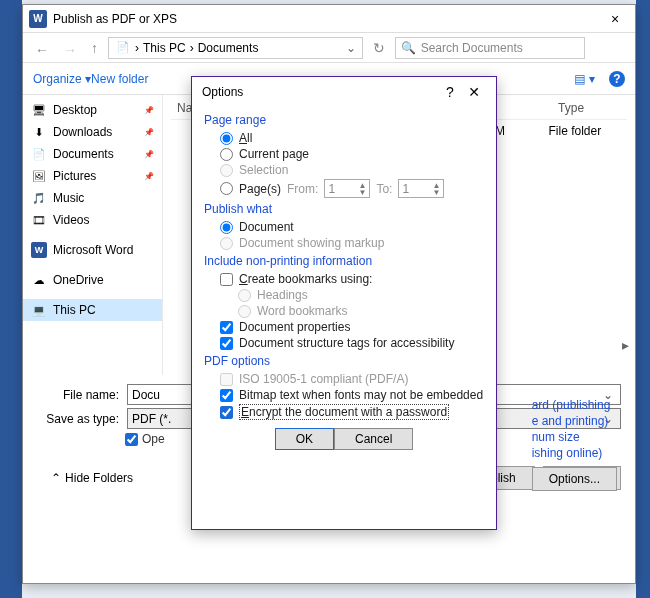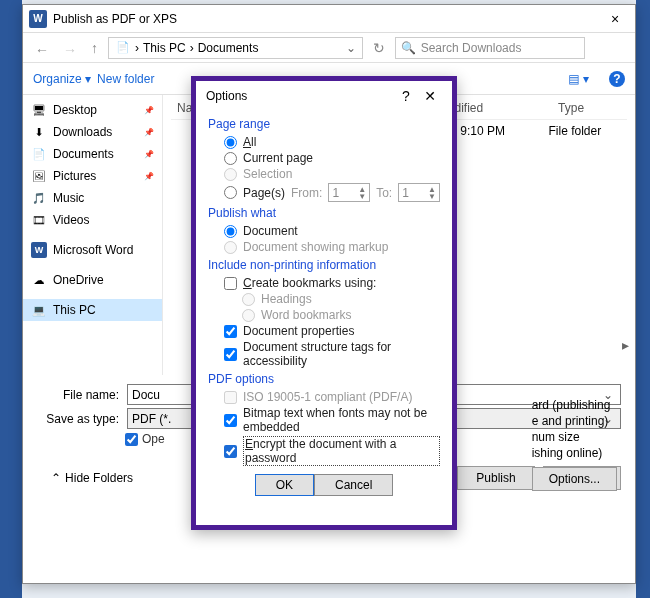--- a/index.html
+++ b/index.html
@@ -6,47 +6,47 @@
   body { margin: 0; background: #e8eef5; width: 650px; height: 598px; overflow: hidden; position: relative; }
   .main-dialog { position: absolute; left: 22px; top: 4px; width: 614px; height: 580px; background: #fff; border: 1px solid #888; box-shadow: 0 3px 12px rgba(0,0,0,0.25); }
   .titlebar { height: 28px; background: #fff; display: flex; align-items: center; padding-left: 6px; border-bottom: 1px solid #ddd; }
   .title-icon { width: 18px; height: 18px; background: #2b579a; display: inline-flex; align-items: center; justify-content: center; color: #fff; font-weight: bold; font-size: 10px; margin-right: 6px; border-radius: 2px;}
   .titlebar .title { flex: 1; }
   .titlebar .close { width: 40px; text-align: center; font-size: 14px; }
   .navbar { height: 30px; display: flex; align-items: center; padding: 0 8px; gap: 6px; border-bottom: 1px solid #e0e0e0; }
   .navbtn { color: #888; font-size: 14px; padding: 2px 4px; }
   .addr { display: flex; align-items: center; gap: 4px; border: 1px solid #ccc; padding: 2px 6px; flex: 0 0 auto; height: 22px; width: 255px;}
   .searchbox { border: 1px solid #ccc; padding: 2px 6px; height: 22px; width: 190px; color: #888; display:flex; align-items:center; gap:4px;}
-  .toolbar { height: 32px; display: flex; align-items: center; padding: 0 10px; border-bottom: 1px solid #e0e0e0; gap: 6px; }
+  .toolbar { height: 32px; display: flex; align-items: center; padding: 0 10px; border-bottom: 1px solid #e0e0e0; }
   .org { color: #1a68d8; }
   .content { display: flex; height: 280px; }
   .sidebar { width: 140px; border-right: 1px solid #e8e8e8; padding: 4px 0; }
   .sidebar-item { display: flex; align-items: center; padding: 3px 8px; gap: 6px; }
   .sidebar-item.active { background: #cde8ff; }
   .pin { color: #888; margin-left: auto; font-size: 8px;}
   .ico { width: 16px; height: 16px; display:inline-flex; align-items:center; justify-content:center; font-size:11px;}
   .filelist { flex: 1; padding: 2px 8px; overflow: hidden;}
   .headers { display: flex; color: #555; border-bottom: 1px solid #eee; }
   .headers > div { padding: 4px 6px; }
   .col-name { width: 250px;} .col-date{ width:160px;} .col-type{ width:80px;}
   .row { display: flex; padding: 4px 6px;}
   .bottom { padding: 6px 14px 10px 14px; }
   .formrow { display: flex; align-items: center; margin: 3px 0; }
   .formrow label { width: 82px; text-align: right; margin-right: 8px;}
   .formrow .field { flex:1; border:1px solid #7a7a7a; background:#fff; padding:2px 4px; height:21px; display:flex; align-items:center;}
   .dropbtn { width:16px; text-align:center; color:#555;}
   .openchk { margin-left: 88px; display:flex; align-items:center; gap:4px; color:#333;}
   .rightopts { position:absolute; right:18px; bottom:92px; font-size:11.5px;}
-  .rightopts a{ color:#000000; text-decoration:none; display:block; line-height:16px;}
+  .rightopts a{ color:#1d4ed8; text-decoration:none; display:block; line-height:16px;}
   .actions { display:flex; align-items:center; gap:8px; justify-content:flex-end; padding: 10px 14px 12px 14px;}
   .btn { border:1px solid #999; background:#e1e1e1; padding:4px 16px; min-width:78px; text-align:center;}
   .hide-f{ display:flex; align-items:center; gap:4px; padding-left:14px;}
 
   
-  .options-dialog { position: absolute; left: 191px; top: 76px; width: 266px; height: 454px; background: #fff; border: 5px solid #4c1d95; box-shadow: 0 4px 14px rgba(0,0,0,0.3); }
+  .options-dialog { position: absolute; left: 191px; top: 76px; width: 306px; height: 454px; background: #fff; border: 1px solid #4c1d95; box-shadow: 0 4px 14px rgba(0,0,0,0.3); }
   .opt-title { height: 30px; display:flex; align-items:center; padding: 0 10px; font-size:12px;}
   .opt-title .t{ flex:1;}
   .opt-title .q, .opt-title .x { width:24px; text-align:center; font-size:14px;}
   .opt-body { padding: 2px 12px 6px 12px; }
   .section-h { color:#1d4ed8; margin: 4px 0 4px 0;}
   .radio-row, .chk-row { display:flex; align-items:center; gap:6px; margin: 2px 0 2px 16px; color:#222;}
   .disabled { color:#9a9a9a;}
   .spin { border:1px solid #aaa; width:46px; height:19px; display:inline-flex; align-items:center; padding:0 3px; color:#888; justify-content:space-between;}
   .spin .sv{flex:1;}
   .spin .arrs{ font-size:8px; line-height:7px; color:#777;}
@@ -78,21 +78,21 @@
       <span class="ico">📄</span>
       <span>›</span>
       <span>This PC</span>
       <span>›</span>
       <span>Documents</span>
       <span style="margin-left:auto;color:#666">⌄</span>
     </div>
     <span class="navbtn">↻</span>
     <div class="searchbox">
       <span>🔍</span>
-      <span>Search Downloads</span>
+      <span>Search Documents</span>
     </div>
   </div>
   <div class="toolbar">
     <span class="org"><span>Organize</span> ▾</span>
     <span class="org" style="">New folder</span>
     <span style="flex:1"></span>
     <span style="color:#1a68d8">▤ ▾</span>
     <span style="margin-left:14px;color:#fff;background:#1a68d8;border-radius:50%;width:16px;height:16px;display:inline-flex;align-items:center;justify-content:center;font-weight:bold">?</span>
   </div>
   <div class="content">

